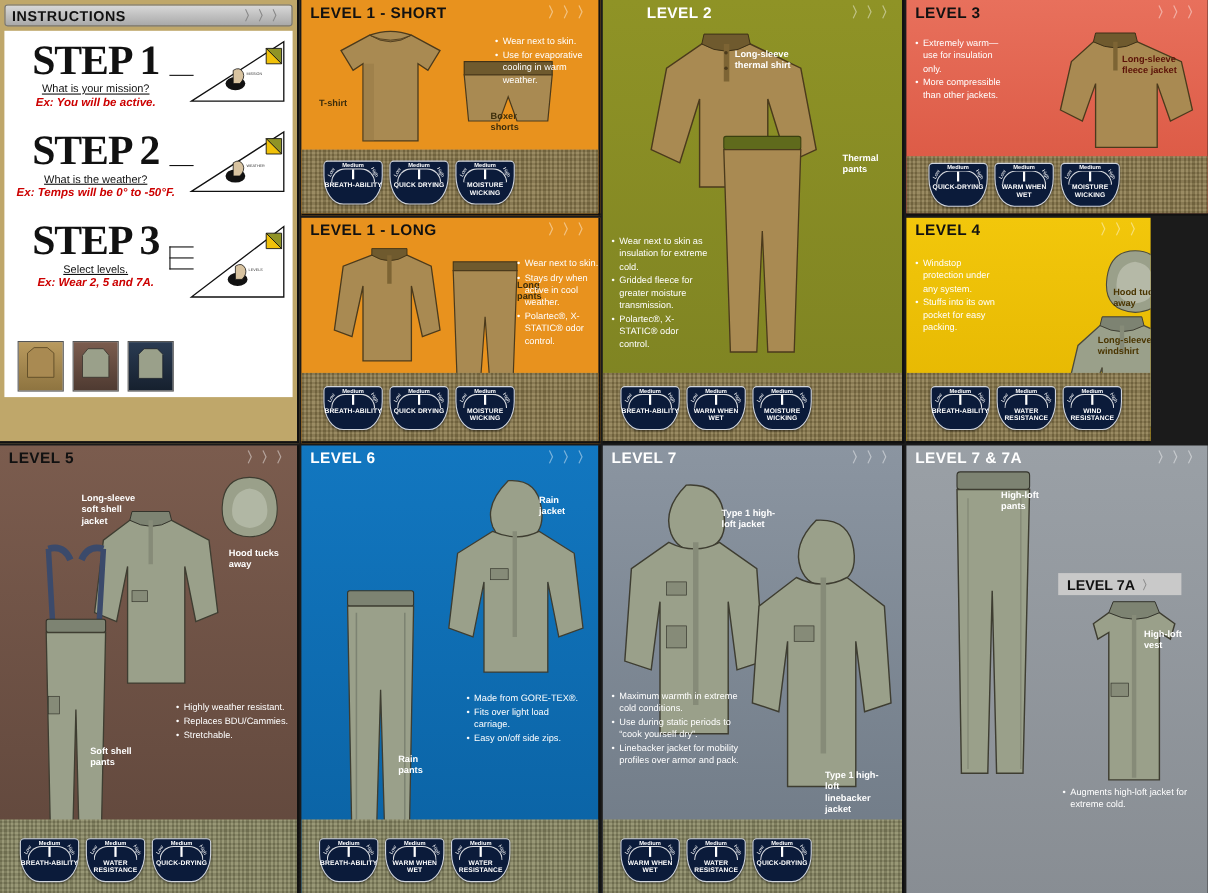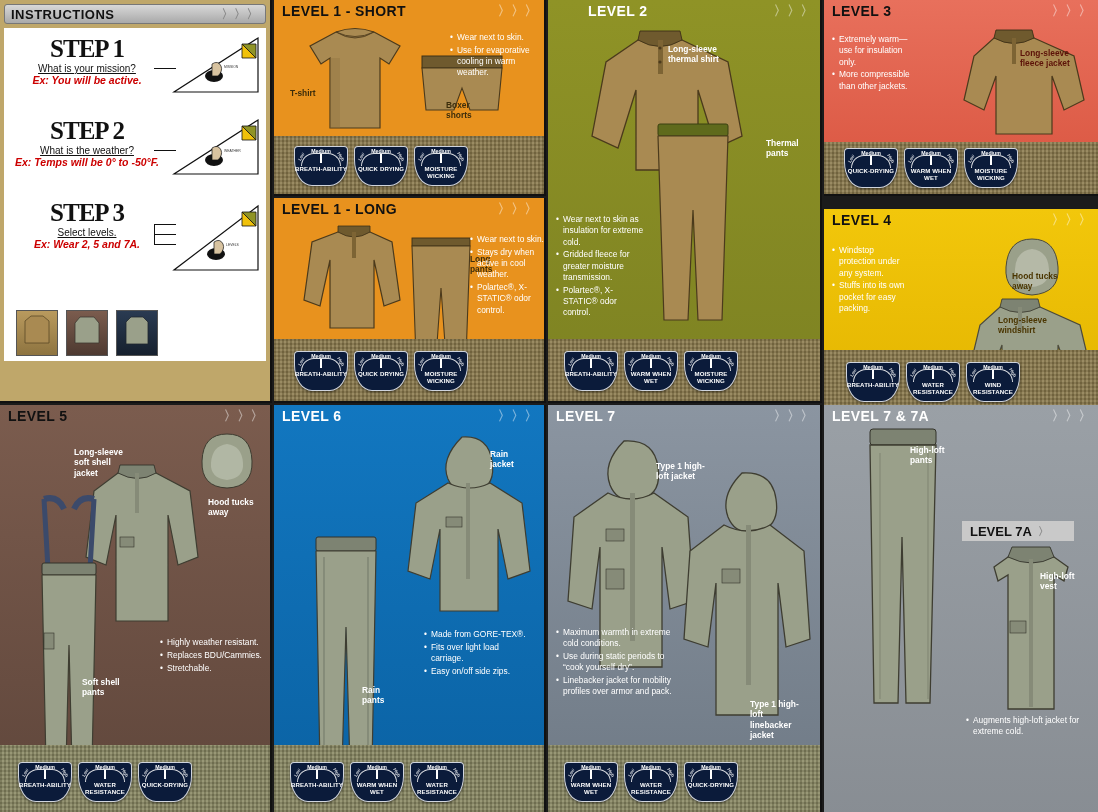--- a/index.html
+++ b/index.html
@@ -64,21 +64,21 @@
     margin:4px;
     background:#fff;
     height:333px;
     position:relative;
   }
   .step {
     position:absolute; left:0; width:166px;
     text-align:center;
   }
   .step-word {
-    font-size:25px; font-weight:bold; letter-spacing:-1px;
+    font-size:38px; font-weight:bold; letter-spacing:-1px;
     color:#111; line-height:1;
     font-family:"Liberation Serif", serif;
   }
   .step-q { font-size:10px; color:#111; margin-top:2px;text-decoration:underline; }
   .step-ex { font-size:10.5px; color:#cc0000; font-style:italic; font-weight:bold; }
   .wedge { position:absolute; }
   .wedge svg { display:block; }
   .thumbs {
     position:absolute; left:12px; top:282px;
     display:flex; gap:8px;
@@ -478,21 +478,21 @@
           <div class="bt">Medium</div>
           <div class="arc"></div>
         <div class="lo">Low</div>
           <div class="hi">High</div>
           <div class="needle"></div>
         <div class="lbl">MOISTURE WICKING</div>
       </div>
     </div>
   </div>
 
-  <div class="panel" style="left:824px; top:209px; width:274px; height:205px; background:linear-gradient(#f2c70b,#e3b400); border-bottom:2px solid #111;">
+  <div class="panel" style="left:824px; top:198px; width:222px; height:205px; background:linear-gradient(#f2c70b,#e3b400); border-bottom:2px solid #111;">
     <div class="panel-title title-dark">
       <span>LEVEL 4</span>
       <span class="chev">〉〉〉</span>
     </div>
 
     <div class="art" style="left:176px; top:26px;">
       <svg width="64" height="62" viewBox="0 0 64 62">
         <path d="M32 4 q24 0 26 28 q2 26 -26 28 q-28 -2 -26 -28 q2 -28 26 -28z" fill="#9aa08a" stroke="#4b4a3c" stroke-width="1"></path>
         <path d="M32 14 q16 2 17 20 q1 16 -17 18 q-18 -2 -17 -18 q1 -18 17 -20z" fill="#cfd2c4" opacity=".5"></path>
       </svg>

